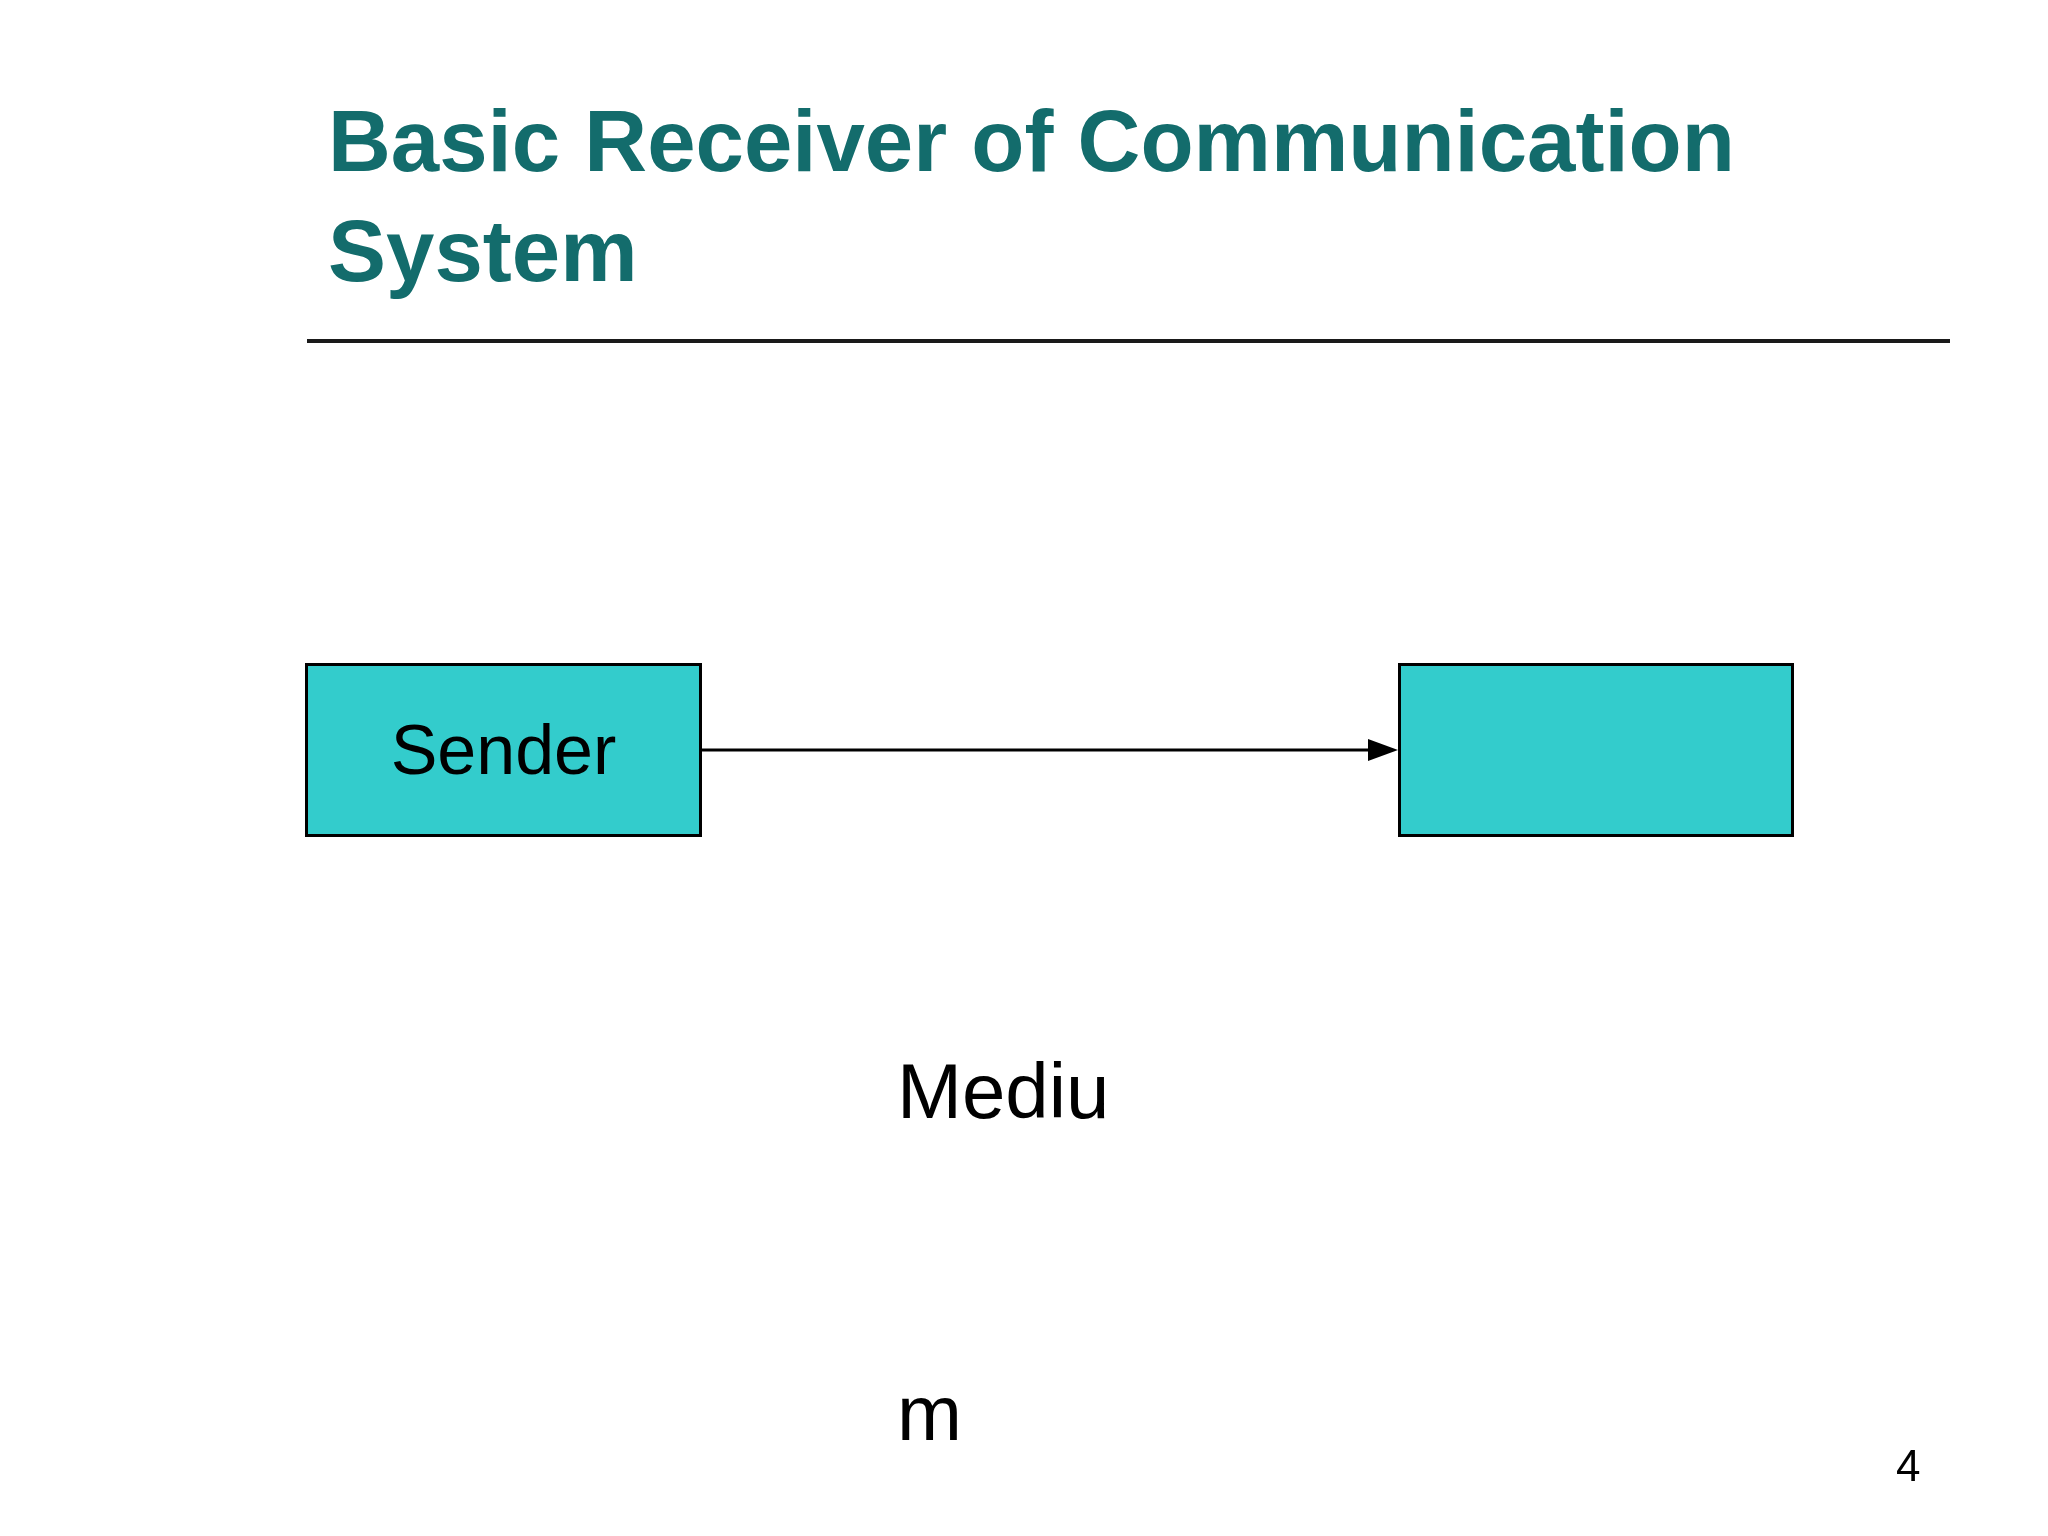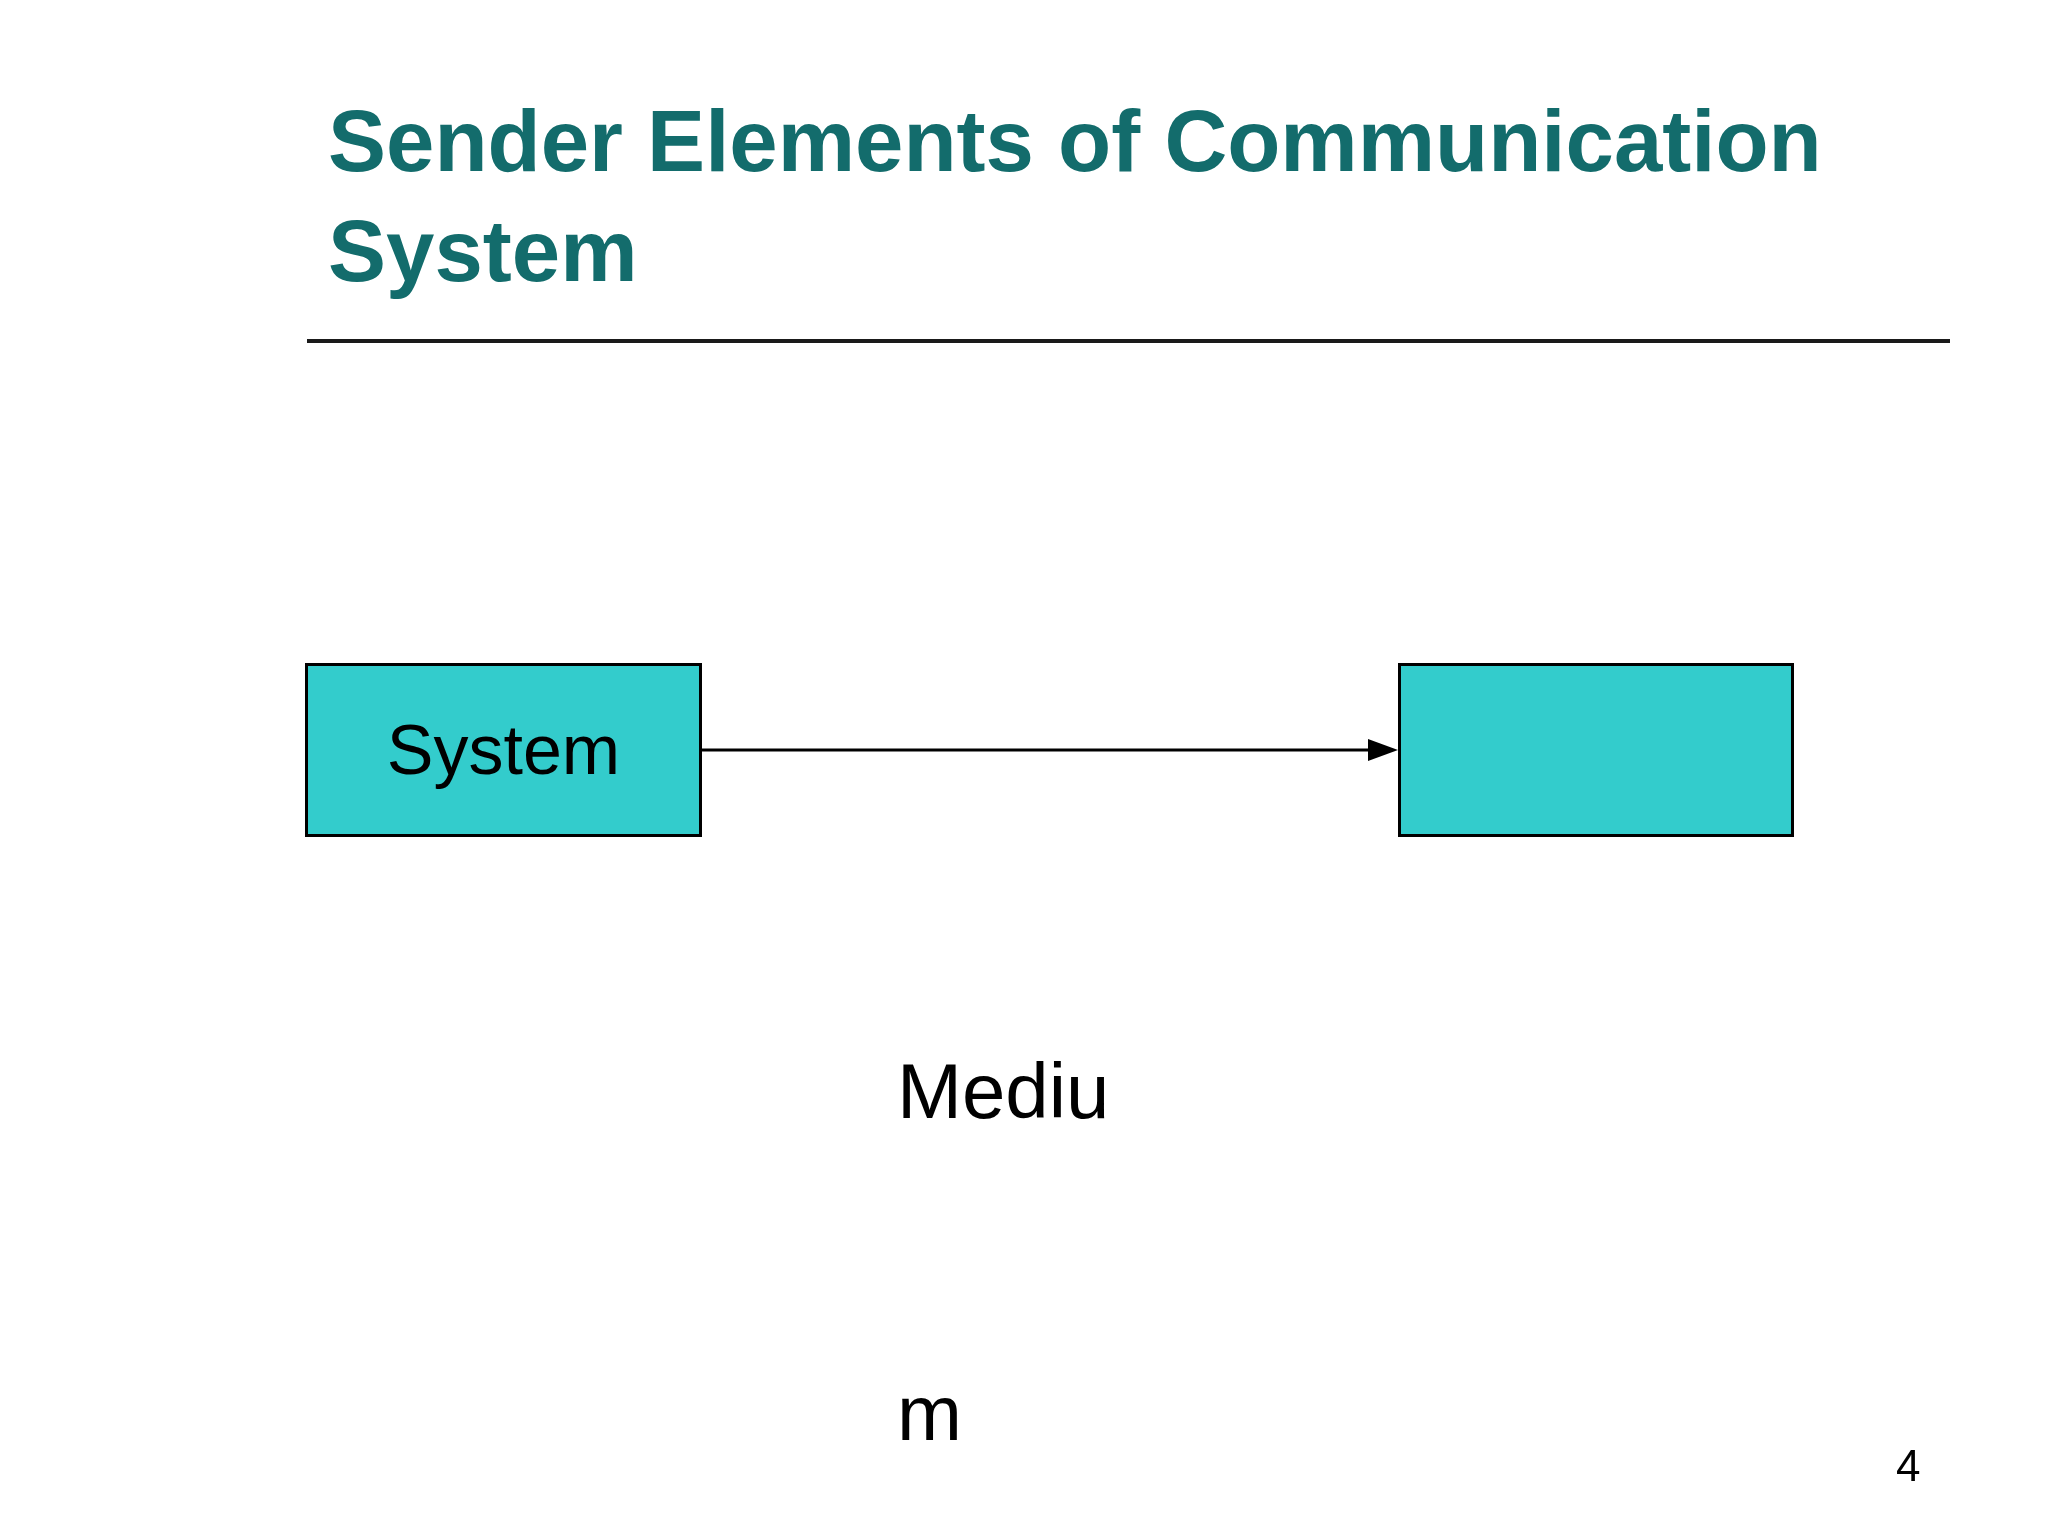--- a/index.html
+++ b/index.html
@@ -89,26 +89,26 @@
     font-size: 44px;
     line-height: 48px;
     color: var(--body-text, #000000);
   }
 </style>
 </head>
 <body>
 
 <div class="slide">
 
-  <div class="slide-title">Sender Elements of Communication System</div>
+  <div class="slide-title">Basic Receiver of Communication System</div>
 
   <div class="title-underline"></div>
 
   <div class="node-box sender-box">
-    <span>System</span>
+    <span>Sender</span>
   </div>
 
   <svg class="arrow-svg" viewBox="0 0 696 40" aria-hidden="true">
     <line x1="0" y1="20" x2="668" y2="20"></line>
     <polygon points="666,9 696,20 666,31"></polygon>
   </svg>
 
   <div class="node-box receiver-box">
   </div>
 

